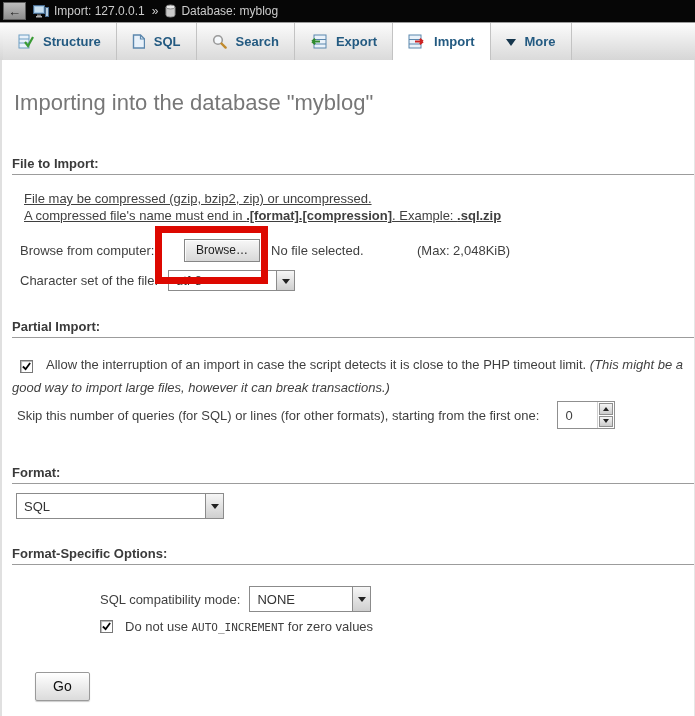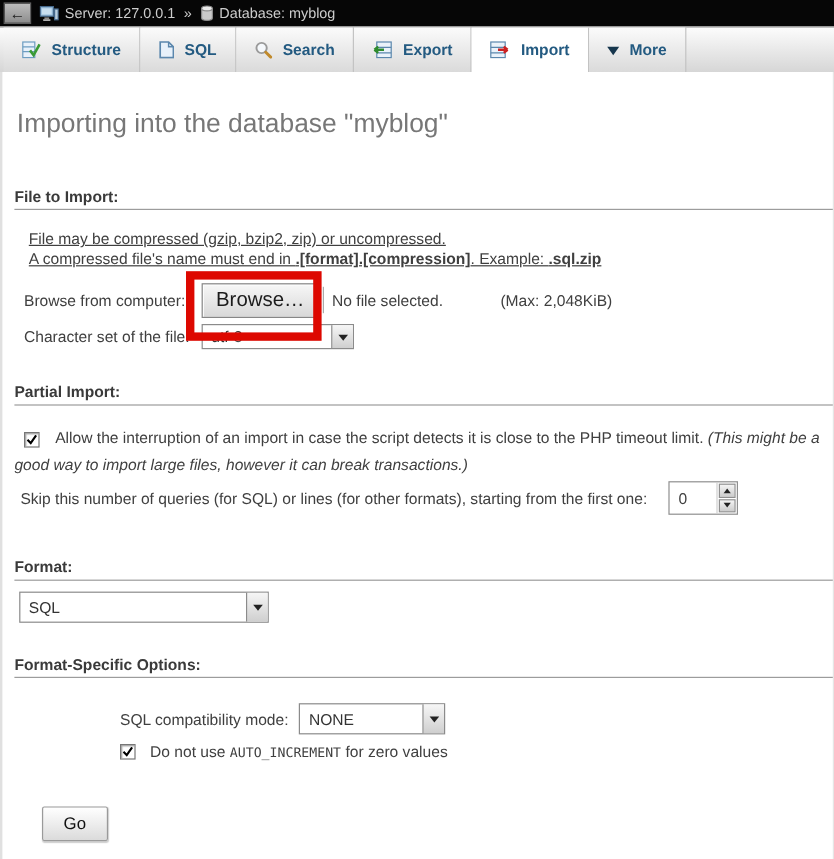--- a/index.html
+++ b/index.html
@@ -63,23 +63,23 @@
   .head-fso { margin-top: 27px; }
 
   .text-line { margin-left: 22px; line-height: 17px; color: #3f3f3f; text-decoration: underline; }
   .first-line { margin-top: 15px; }
   .b { font-weight: bold; }
 
   .browse-row { margin: 13px 0 0 18px; height: 26px; display: flex; align-items: center; position: relative; }
   .field-label { width: 148px; flex: 0 0 auto; }
   .file-input { display: flex; align-items: center; }
   .browse-btn {
-    padding: 3px 11px 4px; color: #1c1c1c; font-size: 17px; cursor: pointer;
+    padding: 3px 11px 4px; color: #1c1c1c; font-size: 12px; cursor: pointer;
     background: linear-gradient(#f7f7f7, #d8d8d8);
-    border: 1px solid #868686; box-shadow: inset 1px 1px 0 rgba(255,255,255,.85);
+    border: 1px solid #868686; box-shadow: inset 1px 1px 0 rgba(255,255,255,.85); margin-left: 16px;
   }
   .file-divider { width: 1px; height: 22px; background: #ababab; margin-left: 3px; }
   .no-file { margin-left: 7px; }
   .max-size { position: absolute; left: 397px; }
 
   .charset-row { margin: 7px 0 0 18px; display: flex; align-items: center; }
 
   
   .win-select {
     display: inline-flex; align-items: stretch;
@@ -150,21 +150,21 @@
 <div class="topbar">
   <div class="back-btn">←</div>
   <span class="crumb">
     <svg width="16" height="13" viewBox="0 0 16 13">
       <rect x="0.5" y="0.5" width="11" height="8" fill="#9fc3e0" stroke="#46698c"></rect>
       <rect x="2" y="2" width="8" height="5" fill="#c8dff0"></rect>
       <rect x="4" y="9.5" width="4" height="1.5" fill="#8a8a8a"></rect>
       <rect x="3" y="11" width="6" height="1.5" fill="#b0b0b0"></rect>
       <rect x="12.5" y="2.5" width="3" height="9" fill="#b9cfe0" stroke="#46698c"></rect>
     </svg>
-    <span class="crumb-link">Server: 127.0.0.1</span>
+    <span class="crumb-link">Import: 127.0.0.1</span>
     <span class="sep">»</span>
     <svg width="11" height="14" viewBox="0 0 11 14">
       <path d="M1 3 v8 a4.5 2 0 0 0 9 0 v-8" fill="#c9c9c9" stroke="#8a8a8a"></path>
       <ellipse cx="5.5" cy="3" rx="4.5" ry="2" fill="#e9e9e9" stroke="#8a8a8a"></ellipse>
     </svg>
     <span class="crumb-link">Database: myblog</span>
   </span>
 </div>
 
 <div class="tabbar">

